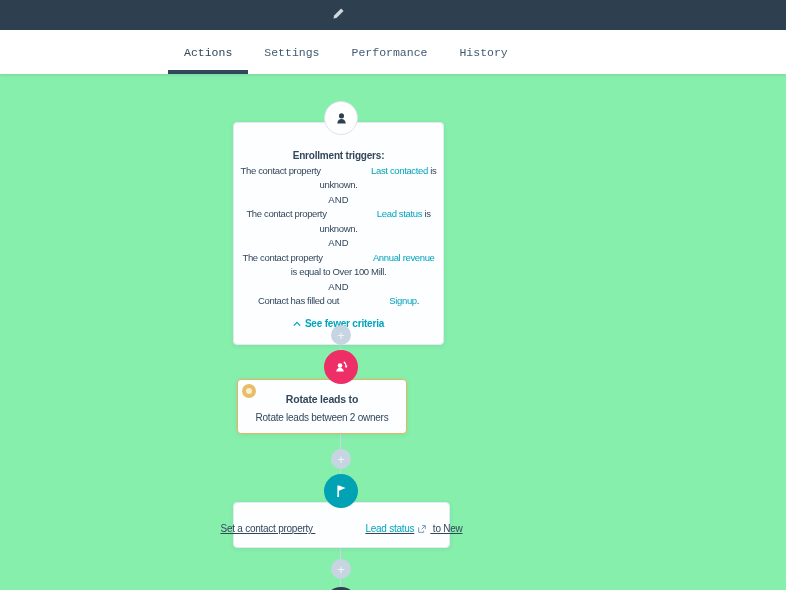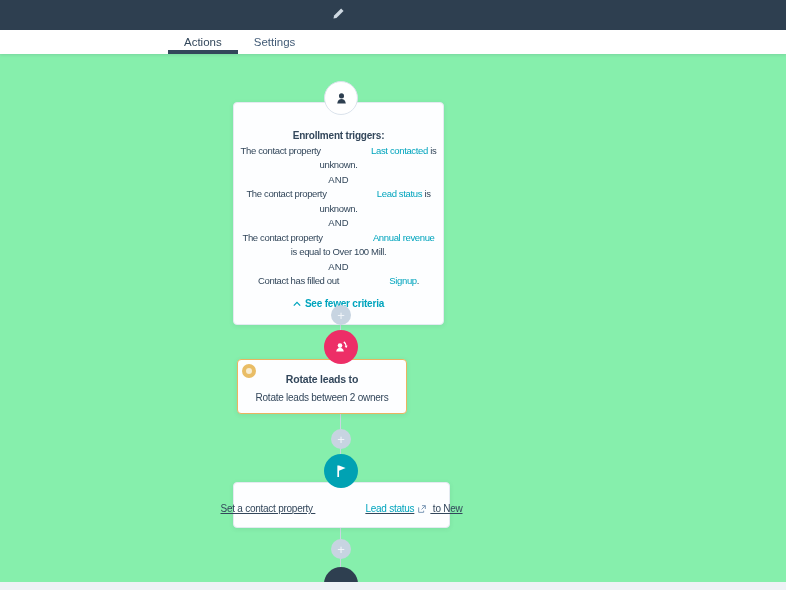--- a/index.html
+++ b/index.html
@@ -7,23 +7,23 @@
   body { font-family:"Liberation Sans", sans-serif; background:#eef2f6; color:#33475b; }
 
   
   .header { height:30px; background:#2e3f50; position:relative; z-index:10; }
   .title-wrap { position:absolute; left:0; top:0; width:676px; height:30px;
     display:flex; align-items:center; justify-content:center; gap:8px; }
   .page-title { color:#ffffff; font-size:13.5px; font-weight:700; letter-spacing:-0.2px; }
   .pencil-btn { display:flex; align-items:center; cursor:pointer; }
 
   
-  .tabbar { height:24px; background:#ffffff; display:flex; align-items:stretch;
+  .tabbar { height:44px; background:#ffffff; display:flex; align-items:stretch;
     padding-left:168px; position:relative; z-index:9;
-    box-shadow:0 1px 3px rgba(45,62,80,0.14); }
+    box-shadow:0 1px 3px rgba(45,62,80,0.14);font-family:Liberation Mono, monospace; }
   .tab { padding:0 16px; display:flex; align-items:center; font-size:11.5px;
     color:#425b76; cursor:pointer; position:relative; }
   .tab.active { color:#33475b; }
   .tab.active::after { content:""; position:absolute; left:0; right:0; bottom:0;
     height:4px; background:#33475b; }
 
   
   .canvas { position:relative; height:528px; overflow:hidden; background:#86efac; }
 
   .connector { position:absolute; left:340px; top:233px; width:1px; height:295px;
@@ -79,20 +79,26 @@
     </span>
   </div>
 </div>
 
 <div class="tabbar">
   <div class="tab active">
       <span>Actions</span>
     </div>
   <div class="tab">
       <span>Settings</span>
+    </div>
+  <div class="tab">
+      <span>Performance</span>
+    </div>
+  <div class="tab">
+      <span>History</span>
     </div>
 </div>
 
 <div class="canvas">
 
   <div class="connector"></div>
 
   <div class="node-icon enroll-node">
     <svg width="15" height="15" viewBox="0 0 16 16">
         <circle cx="8" cy="5.2" r="2.7" fill="#2e3f50"></circle>

